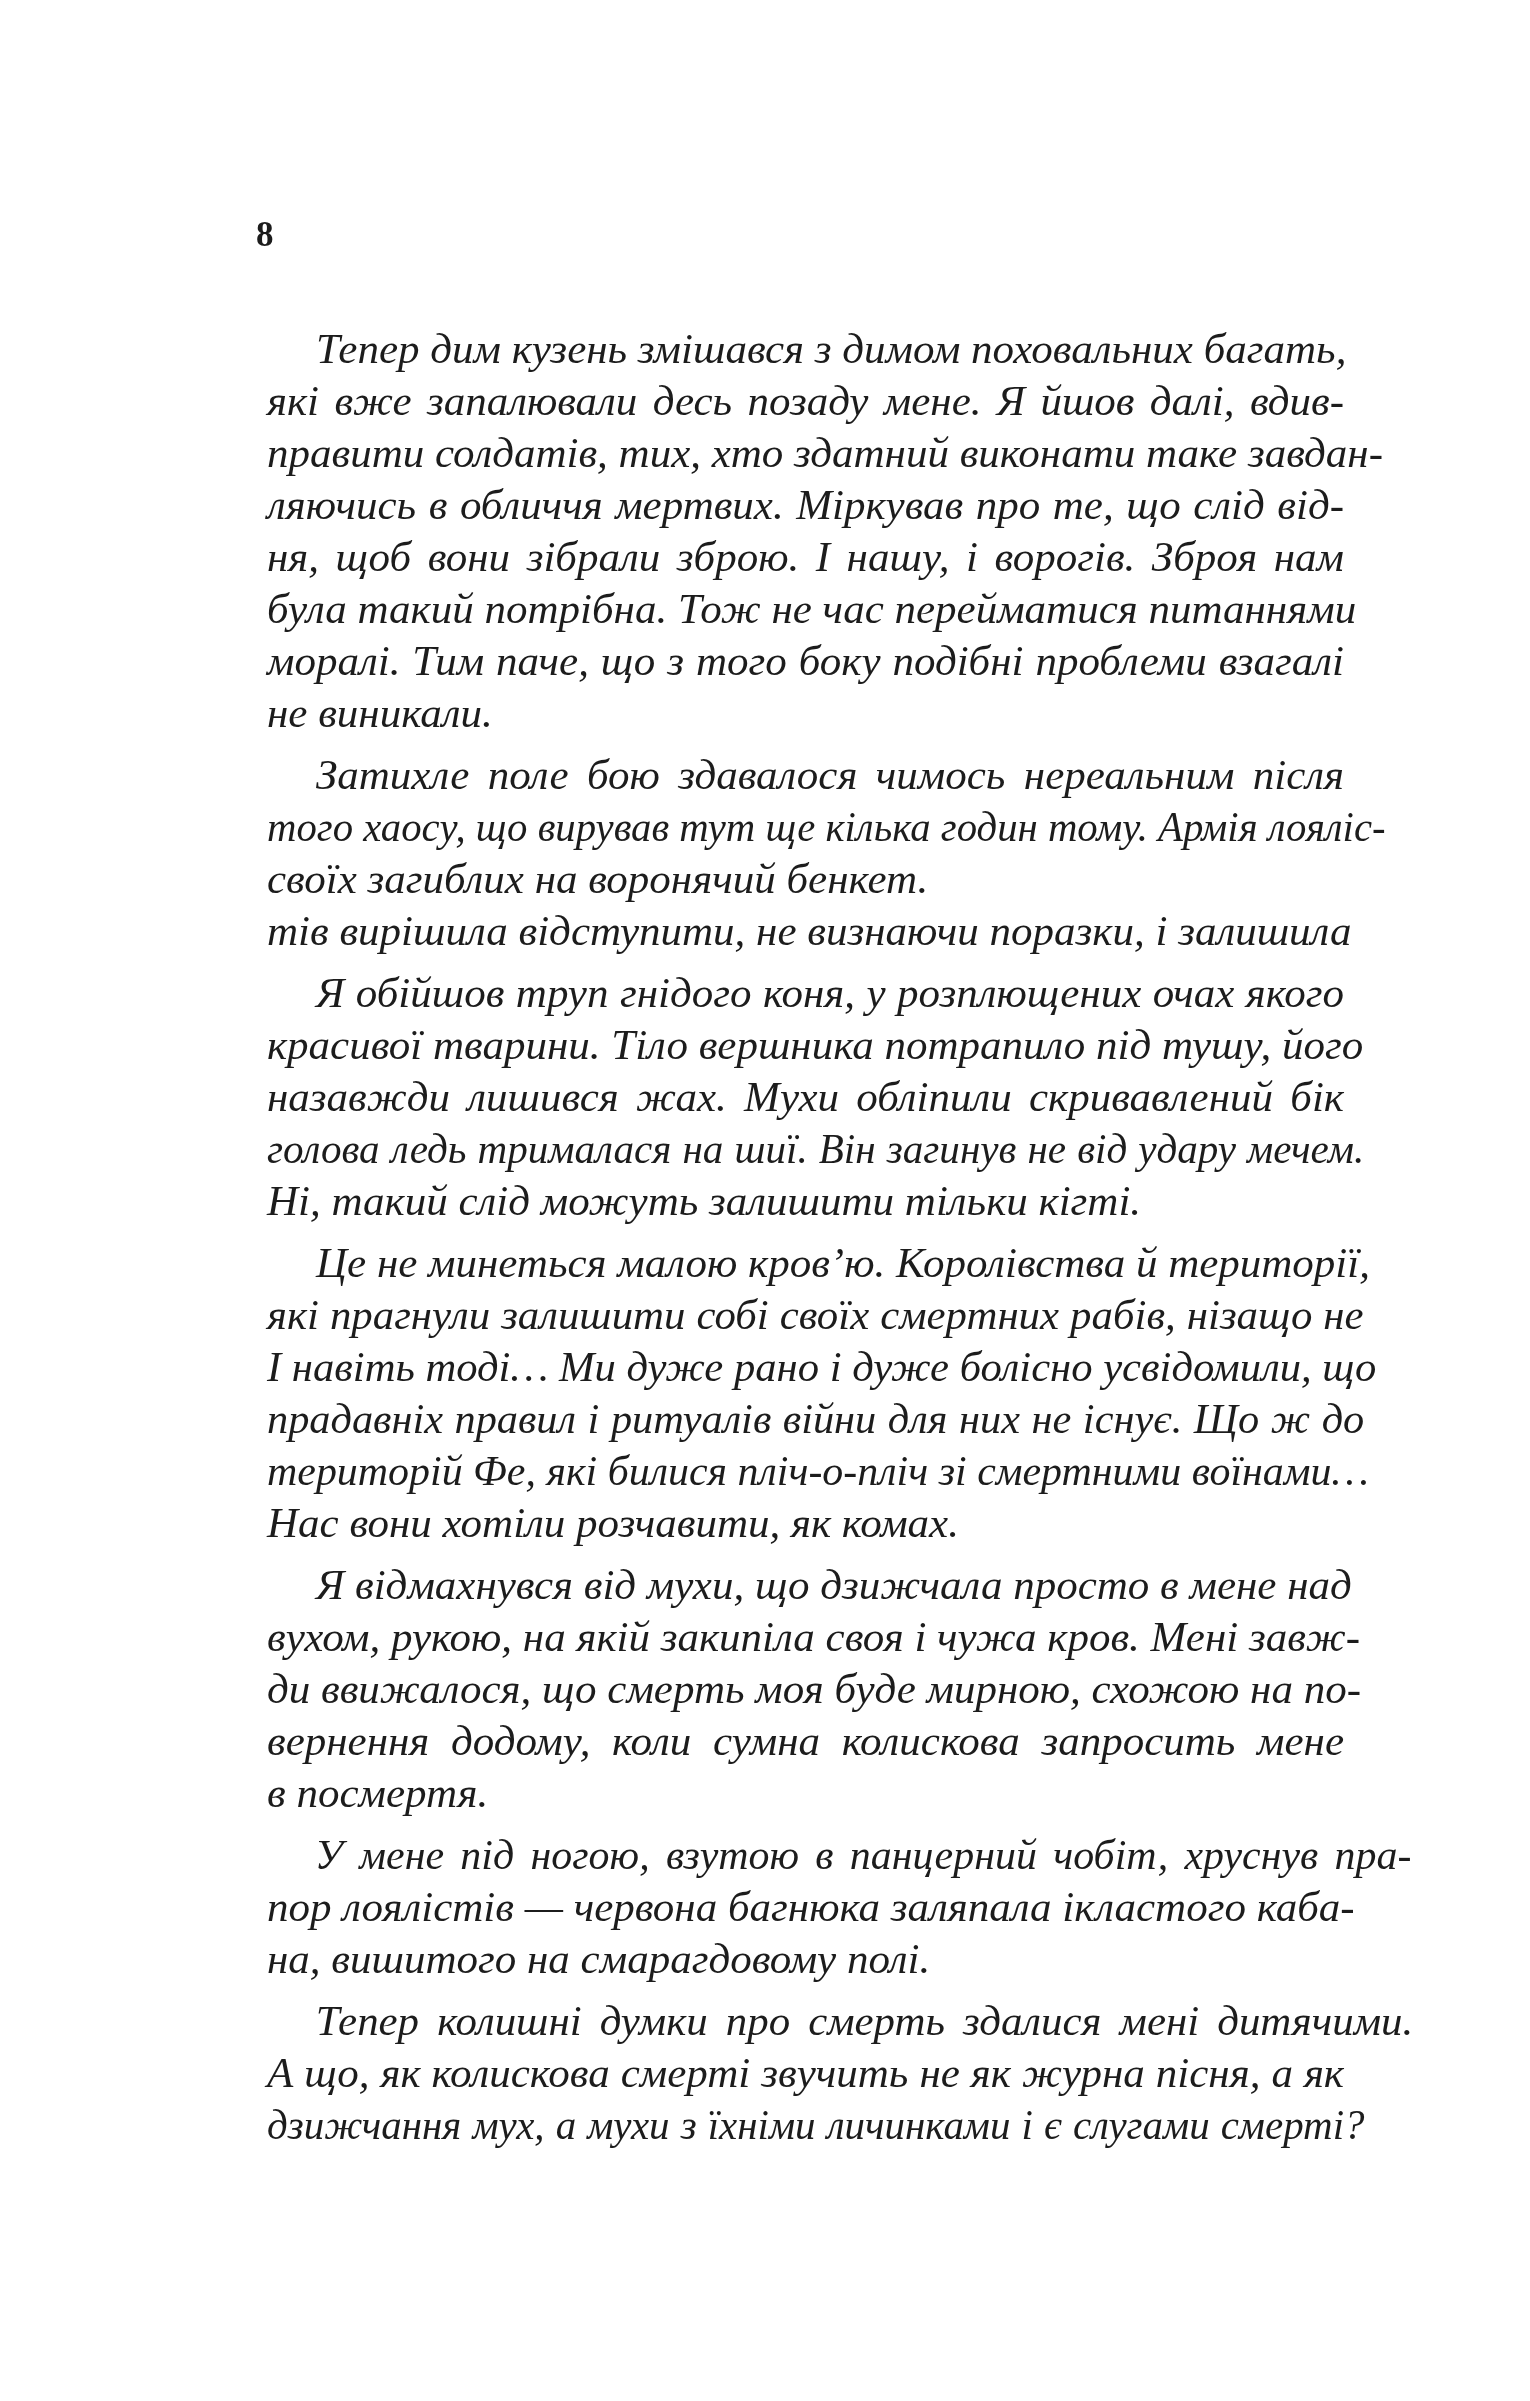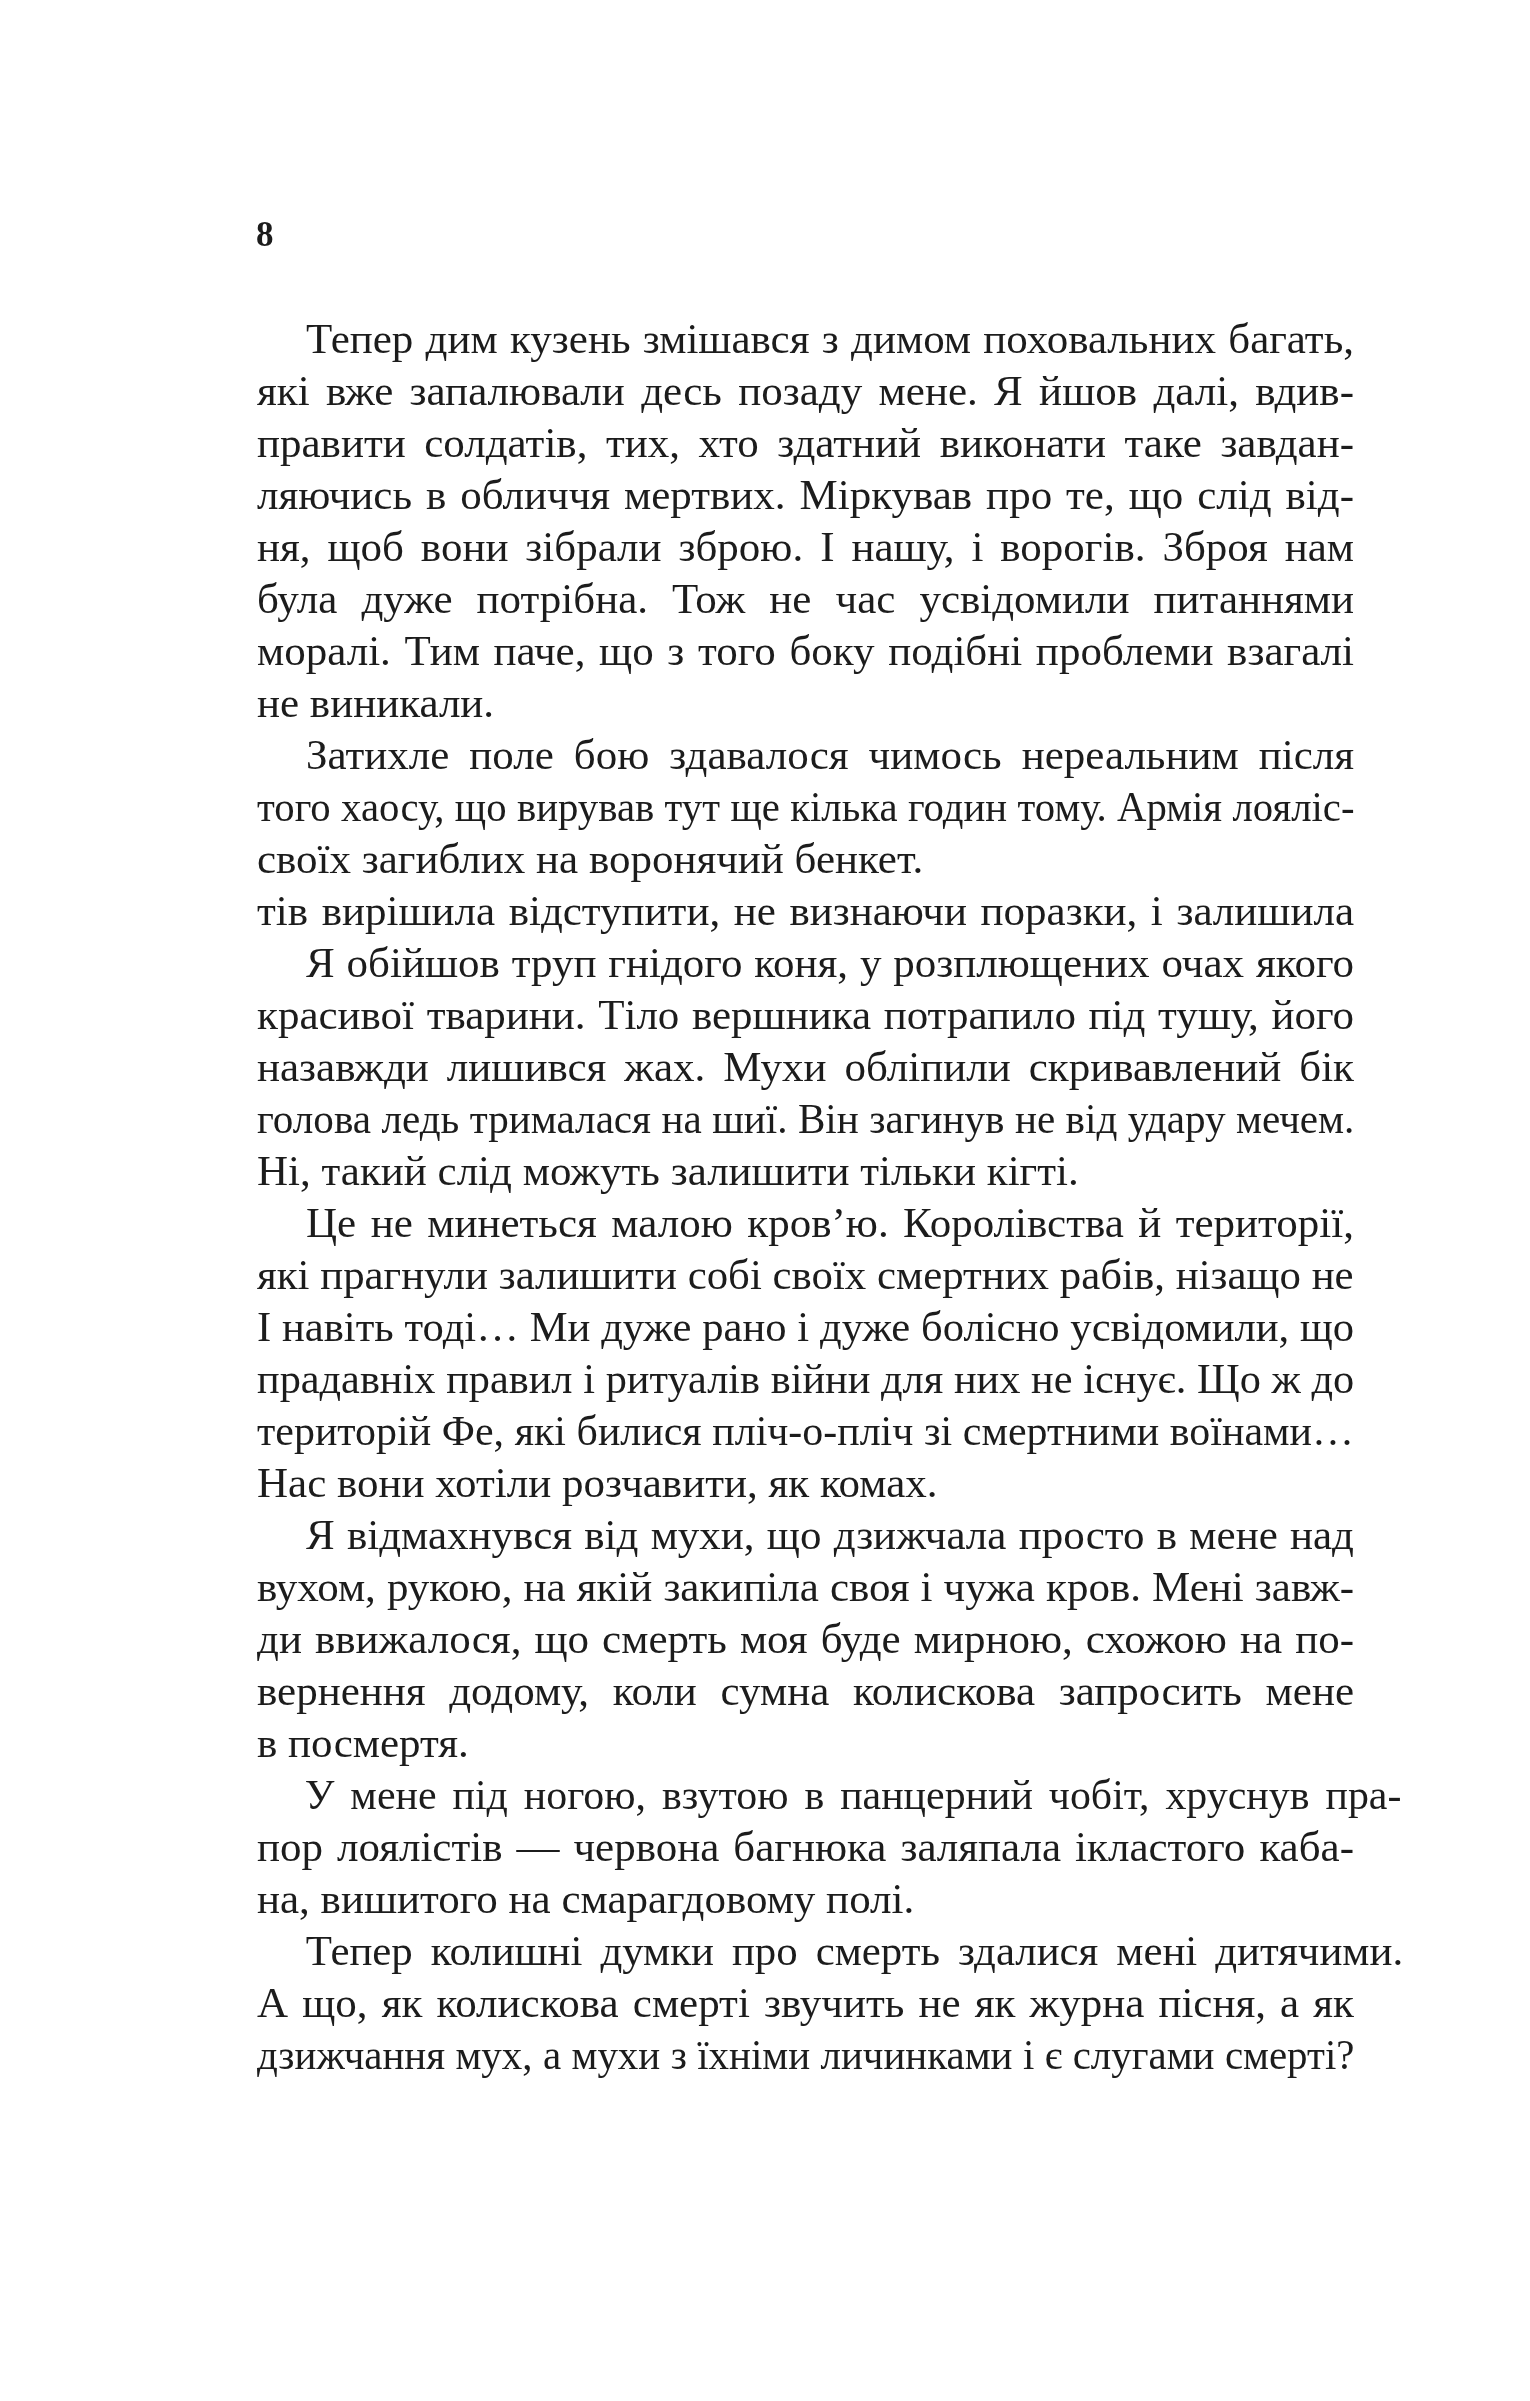--- a/index.html
+++ b/index.html
@@ -24,22 +24,23 @@
       line-height: 41px;
       margin: 0;
     }
     .body-text {
       position: absolute;
       left: 257px;
       top: 313px;
       width: 1097px;
     }
     .paragraph {
-      margin: 0;
+      margin: 10px;
       padding: 0;
+      font-style: italic;
     }
     .line {
       display: block;
       height: 52px;
       line-height: 52px;
       font-size: 43px;
       white-space: nowrap;
       text-align: justify;
       text-align-last: justify;
       transform-origin: left center;
@@ -59,21 +60,21 @@
   <div class="page-number">8</div>
 
   <div class="body-text">
 
     <div class="paragraph">
       <span class="line first">Тепер дим кузень змішався з димом поховальних багать,</span>
       <span class="line">які вже запалювали десь позаду мене. Я йшов далі, вдив-</span>
       <span class="line">правити солдатів, тих, хто здатний виконати таке завдан-</span>
       <span class="line">ляючись в обличчя мертвих. Міркував про те, що слід від-</span>
       <span class="line">ня, щоб вони зібрали зброю. І нашу, і ворогів. Зброя нам</span>
-      <span class="line">була дуже потрібна. Тож не час усвідомили питаннями</span>
+      <span class="line">була такий потрібна. Тож не час перейматися питаннями</span>
       <span class="line">моралі. Тим паче, що з того боку подібні проблеми взагалі</span>
       <span class="line last">не виникали.</span>
     </div>
 
     <div class="paragraph">
       <span class="line first">Затихле поле бою здавалося чимось нереальним після</span>
       <span class="line" style="width: 1158px; transform: scaleX(0.94773);">того хаосу, що вирував тут ще кілька годин тому. Армія лояліс-</span>
       <span class="line last">своїх загиблих на воронячий бенкет.</span>
       <span class="line">тів вирішила відступити, не визнаючи поразки, і залишила</span>
     </div>

